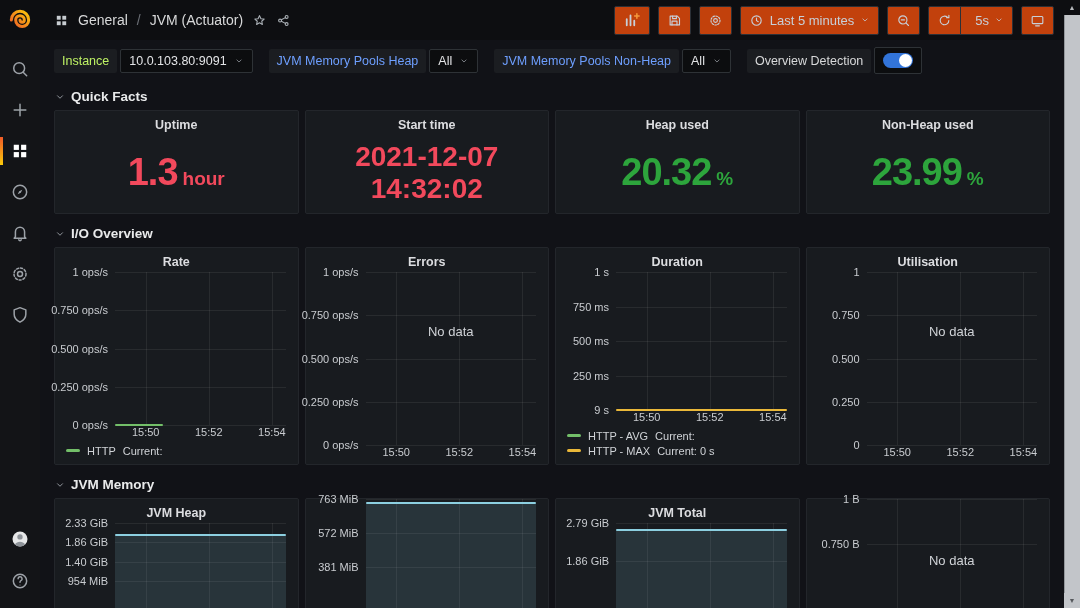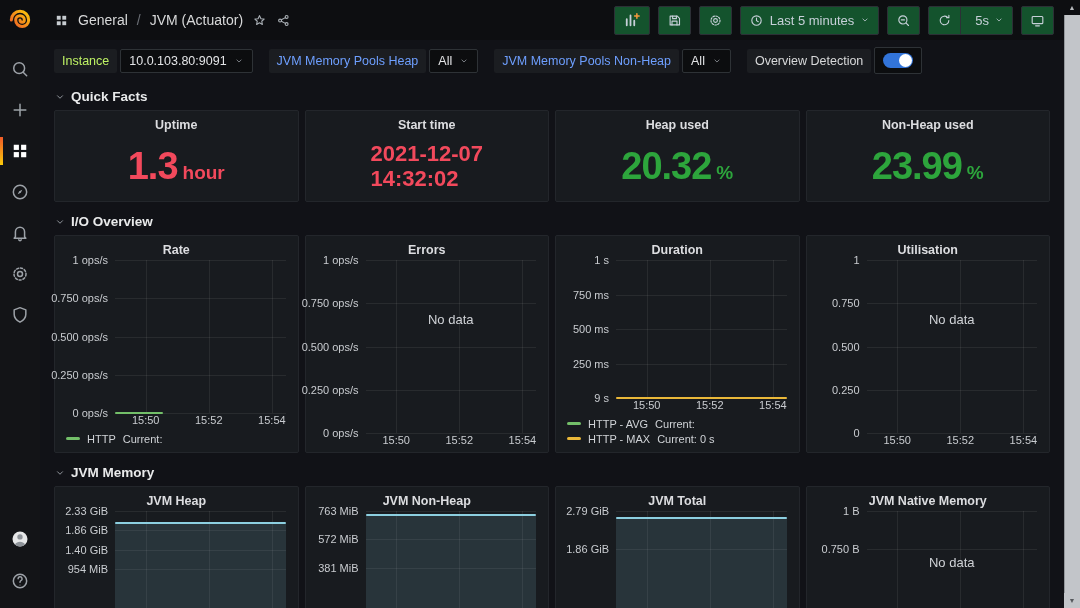--- a/index.html
+++ b/index.html
@@ -18,21 +18,21 @@
   .icon svg{width:100%;height:100%;display:block}
   
   .main{flex:1;display:flex;flex-direction:column;min-width:0}
   .topnav{height:40px;display:flex;align-items:center;justify-content:space-between;padding:0 10px 0 14px;background:#0d0e11;flex-shrink:0}
   .crumbs{display:flex;align-items:center;gap:9px;font-size:14px;color:#d8d9da}
   .crumb-grid{width:15px;height:15px;color:#c7ccd1}
   .crumb-sep{color:#6c7077}
   .crumb{cursor:pointer}
   .crumb-icon{width:15px;height:15px;color:#a9afb5;cursor:pointer}
   .actions{display:flex;align-items:center;gap:8px}
-  .nav-btn{display:flex;align-items:center;gap:6px;height:29px;padding:0 8px;background:#14532d;border:1px solid #2c3036;border-radius:2px;color:#c7d0d9;font-size:13px;cursor:pointer;font-family:inherit}
+  .nav-btn{display:flex;align-items:center;gap:6px;height:29px;padding:0 8px;background:#c2410c;border:1px solid #2c3036;border-radius:2px;color:#c7d0d9;font-size:13px;cursor:pointer;font-family:inherit}
   .nav-btn .icon{width:15px;height:15px}
   .icon.chev{width:10px;height:10px}
   .split{padding:0;overflow:hidden}
   .split-l,.split-r{display:flex;align-items:center;gap:5px;height:100%;padding:0 8px;background:transparent;border:none;color:#c7d0d9;font-size:13px;cursor:pointer;font-family:inherit}
   .split-l{border-right:1px solid #2c3036}
   
   .submenu{display:flex;align-items:center;gap:6px;padding:7px 14px;flex-shrink:0}
   .var-group{display:flex;align-items:center;gap:3px;margin-right:10px}
   .var-label{font-size:12.5px;background:#1b1d21;padding:5px 8px;border-radius:2px;font-weight:500}
   .var-value{display:flex;align-items:center;gap:7px;font-size:12.5px;color:#e3e4e6;background:#0c0d0f;border:1px solid #2e3236;padding:4px 8px;border-radius:2px;cursor:pointer}
@@ -41,25 +41,25 @@
   .toggle-box{display:flex;align-items:center;justify-content:center;background:#0c0d0f;border:1px solid #2e3236;border-radius:2px;height:27px;width:48px;cursor:pointer}
   .toggle-pill{width:30px;height:15px;border-radius:8px;position:relative;display:block}
   .toggle-knob{position:absolute;right:1px;top:1px;width:13px;height:13px;border-radius:50%;background:#fff;display:block}
   
   .content{flex:1;padding:0 14px;overflow:hidden;display:flex;flex-direction:column}
   .sec-head{display:flex;align-items:center;gap:5px;margin:8px 0 6px;font-size:13.5px;font-weight:bold;color:#e9eaeb;flex-shrink:0;cursor:pointer}
   .sec-chev{width:12px;height:12px;color:#9da2a8}
   .row{display:grid;grid-template-columns:repeat(4,1fr);gap:6px;flex-shrink:0;margin-bottom:4px}
   .panel{background:#181b1f;border:1px solid #23262b;border-radius:2px;display:flex;flex-direction:column;min-width:0;padding-bottom:3px}
   .p-title{text-align:center;font-size:12.5px;font-weight:600;color:#dcdde0;padding:7px 4px 3px;flex-shrink:0;cursor:pointer}
-  .stat-panel{height:92px}
+  .stat-panel{height:104px}
   .stat-value{flex:1;display:flex;align-items:center;justify-content:center}
   .stat-line{display:flex;align-items:baseline;gap:5px;font-weight:bold}
   .stat-line .v{font-size:38px;letter-spacing:-1px}
-  .stat-line .v.multi{font-size:22px;line-height:1.12;text-align:left;letter-spacing:0}
+  .stat-line .v.multi{font-size:28px;line-height:1.12;text-align:center;letter-spacing:0}
   .stat-line .sfx{font-size:19px}
   .io-panel{height:218px}
   .mem-panel{height:150px}
   .plot-row{flex:1;display:flex;min-height:0;padding-right:12px}
   .ylabels{width:60px;position:relative;flex-shrink:0}
   .ytick{position:absolute;right:7px;transform:translateY(-50%);font-size:11px;color:#c9ccd0;white-space:nowrap}
   .plot{flex:1;position:relative;min-width:0}
   .gl-h{position:absolute;left:0;right:0;height:1px;background:rgba(255,255,255,0.07)}
   .gl-v{position:absolute;top:0;bottom:0;width:1px;background:rgba(255,255,255,0.07)}
   .series-line{position:absolute;height:2px;border-radius:1.5px}
@@ -551,21 +551,20 @@
                 <div class="gl-h" style="top:48%"></div>
                 <div class="gl-v" style="left:18%"></div>
                 <div class="gl-v" style="left:55.00000000000001%"></div>
                 <div class="gl-v" style="left:92%"></div>
                 <div class="series-fill" style="top:10%;left:0%;width:100%;background:rgba(140,207,224,0.14)"></div>
                 <div class="series-line" style="top:calc(10% - 1px);left:0%;width:100%;background:#8ccfe0"></div>
               </div>
             </div>
           </div>
           <div class="panel graph-panel mem-panel">
-    <div class="p-title">JVM Non-Heap</div>
     <div class="plot-row">
               <div class="ylabels">
                 <span class="ytick" style="top:0%">763 MiB</span>
                 <span class="ytick" style="top:23.5%">572 MiB</span>
                 <span class="ytick" style="top:47%">381 MiB</span>
               </div>
     <div class="plot">
                 <div class="gl-h" style="top:0%"></div>
                 <div class="gl-h" style="top:23.5%"></div>
                 <div class="gl-h" style="top:47%"></div>
@@ -589,21 +588,20 @@
                 <div class="gl-h" style="top:31%"></div>
                 <div class="gl-v" style="left:18%"></div>
                 <div class="gl-v" style="left:55.00000000000001%"></div>
                 <div class="gl-v" style="left:92%"></div>
                 <div class="series-fill" style="top:6%;left:0%;width:100%;background:rgba(140,207,224,0.14)"></div>
                 <div class="series-line" style="top:calc(6% - 1px);left:0%;width:100%;background:#8ccfe0"></div>
               </div>
             </div>
           </div>
           <div class="panel graph-panel mem-panel">
-    <div class="p-title">JVM Native Memory</div>
     <div class="plot-row">
               <div class="ylabels">
                 <span class="ytick" style="top:0%">1 B</span>
                 <span class="ytick" style="top:31%">0.750 B</span>
               </div>
     <div class="plot">
                 <div class="gl-h" style="top:0%"></div>
                 <div class="gl-h" style="top:31%"></div>
                 <div class="gl-v" style="left:18%"></div>
                 <div class="gl-v" style="left:55.00000000000001%"></div>

